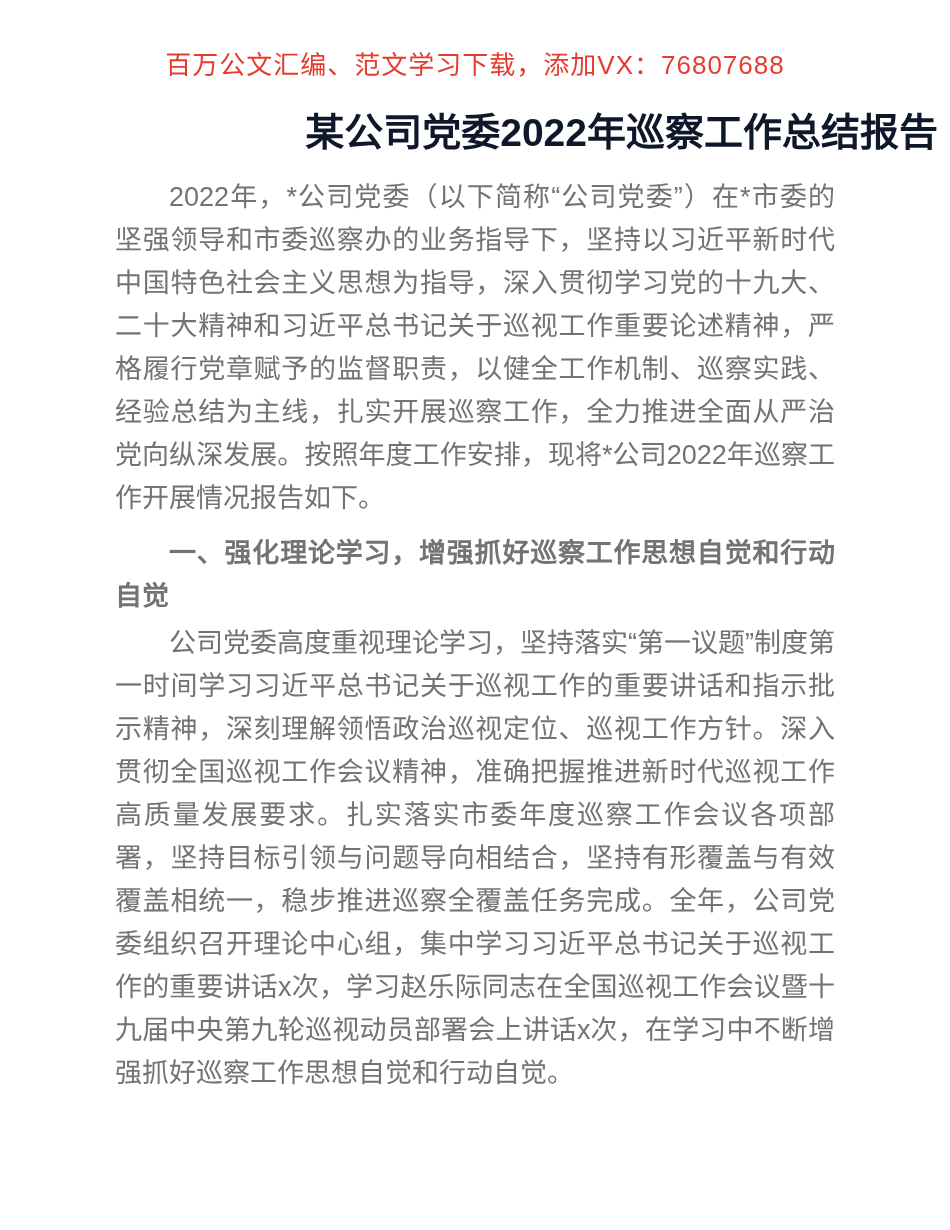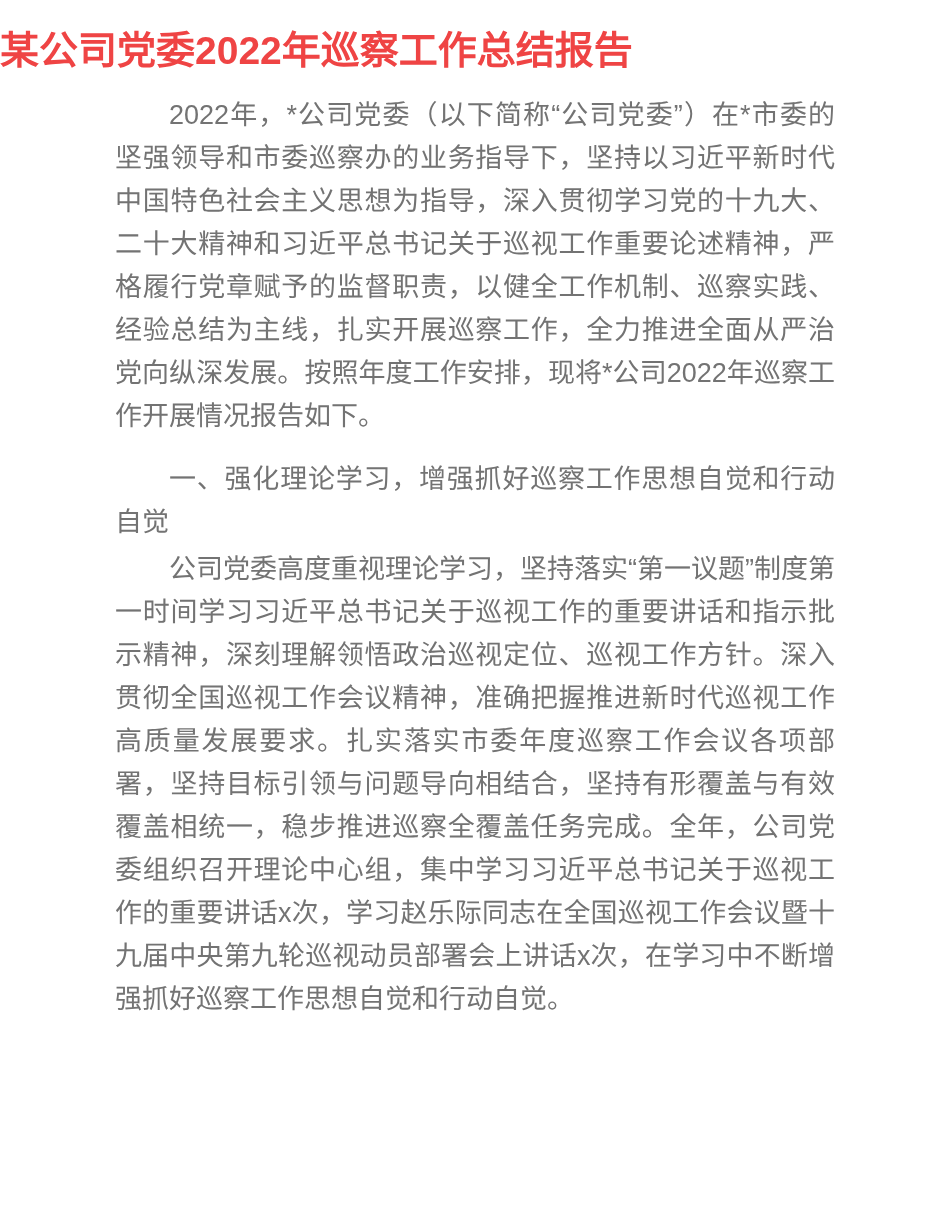--- a/index.html
+++ b/index.html
@@ -19,52 +19,53 @@
   }
   .notice {
     margin-top: 48px;
     text-align: center;
     font-size: 26px;
     line-height: 34px;
     color: #e63c2f;
     letter-spacing: 1px;
   }
   .doc-title {
-    margin: 26px 0 0 0;
-    text-align: left;
+    margin: 26px 12px 0 0;
+    text-align: right;
     font-size: 39px;
     line-height: 50px;
     font-weight: bold;
-    color: #ef4444;
+    color: #0f172a;
   }
   .text-block {
     margin: 18px 115px 0 115px;
     width: 720px;
   }
   .para {
     margin: 0;
     font-size: 27px;
     line-height: 43px;
     text-align: justify;
     text-justify: inter-ideograph;
     text-indent: 2em;
     color: #737373;
     word-break: break-all;
   }
   .para.heading {
-    margin-top: 20px;
+    margin-top: 12px;
     margin-bottom: 4px;
-    font-weight: normal;
+    font-weight: bold;
   }
 </style>
 </head>
 <body>
 
 <div class="page">
 
+  <div class="notice">百万公文汇编、范文学习下载，添加VX：76807688</div>
 
   <h1 class="doc-title">某公司党委2022年巡察工作总结报告</h1>
 
   <div class="text-block">
 
     <p class="para">2022年，*公司党委（以下简称“公司党委”）在*市委的坚强领导和市委巡察办的业务指导下，坚持以习近平新时代中国特色社会主义思想为指导，深入贯彻学习党的十九大、二十大精神和习近平总书记关于巡视工作重要论述精神，严格履行党章赋予的监督职责，以健全工作机制、巡察实践、经验总结为主线，扎实开展巡察工作，全力推进全面从严治党向纵深发展。按照年度工作安排，现将*公司2022年巡察工作开展情况报告如下。</p>
 
     <p class="para heading">一、强化理论学习，增强抓好巡察工作思想自觉和行动自觉</p>
 
     <p class="para">公司党委高度重视理论学习，坚持落实“第一议题”制度第一时间学习习近平总书记关于巡视工作的重要讲话和指示批示精神，深刻理解领悟政治巡视定位、巡视工作方针。深入贯彻全国巡视工作会议精神，准确把握推进新时代巡视工作高质量发展要求。扎实落实市委年度巡察工作会议各项部署，坚持目标引领与问题导向相结合，坚持有形覆盖与有效覆盖相统一，稳步推进巡察全覆盖任务完成。全年，公司党委组织召开理论中心组，集中学习习近平总书记关于巡视工作的重要讲话x次，学习赵乐际同志在全国巡视工作会议暨十九届中央第九轮巡视动员部署会上讲话x次，在学习中不断增强抓好巡察工作思想自觉和行动自觉。</p>

